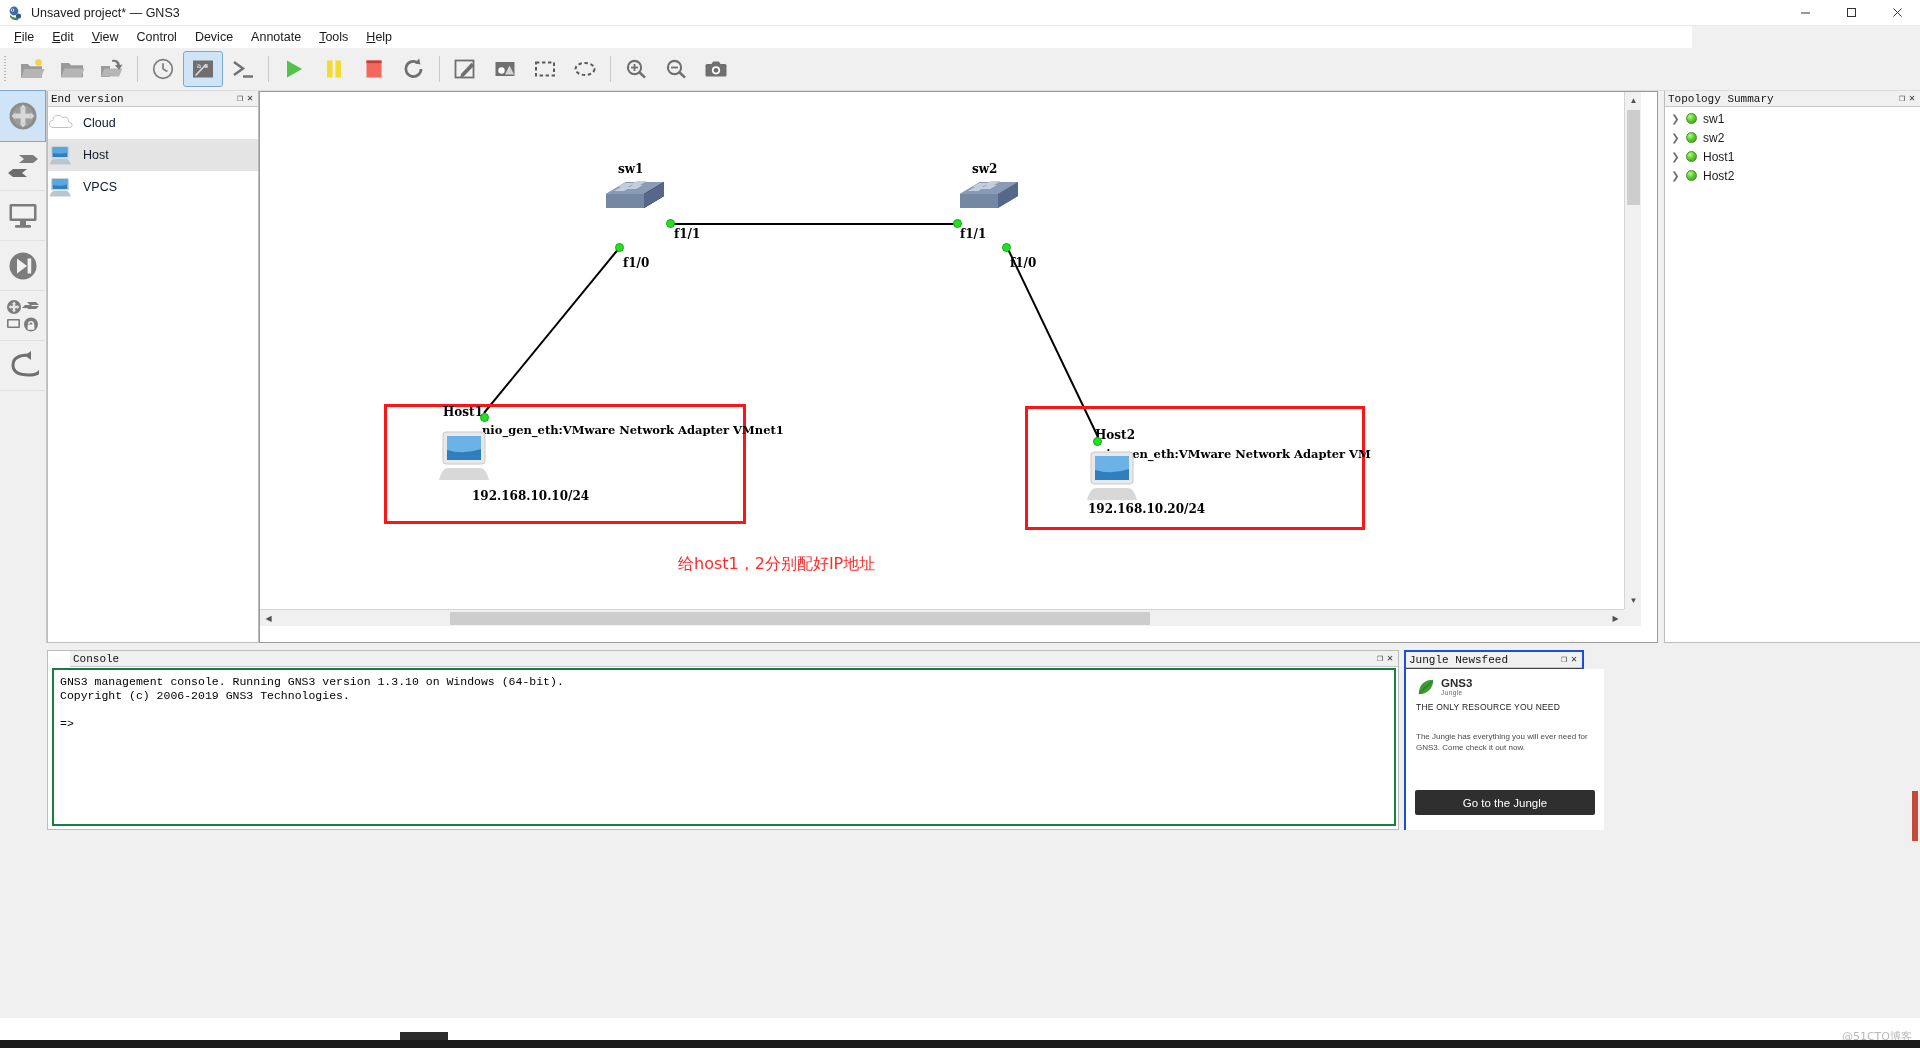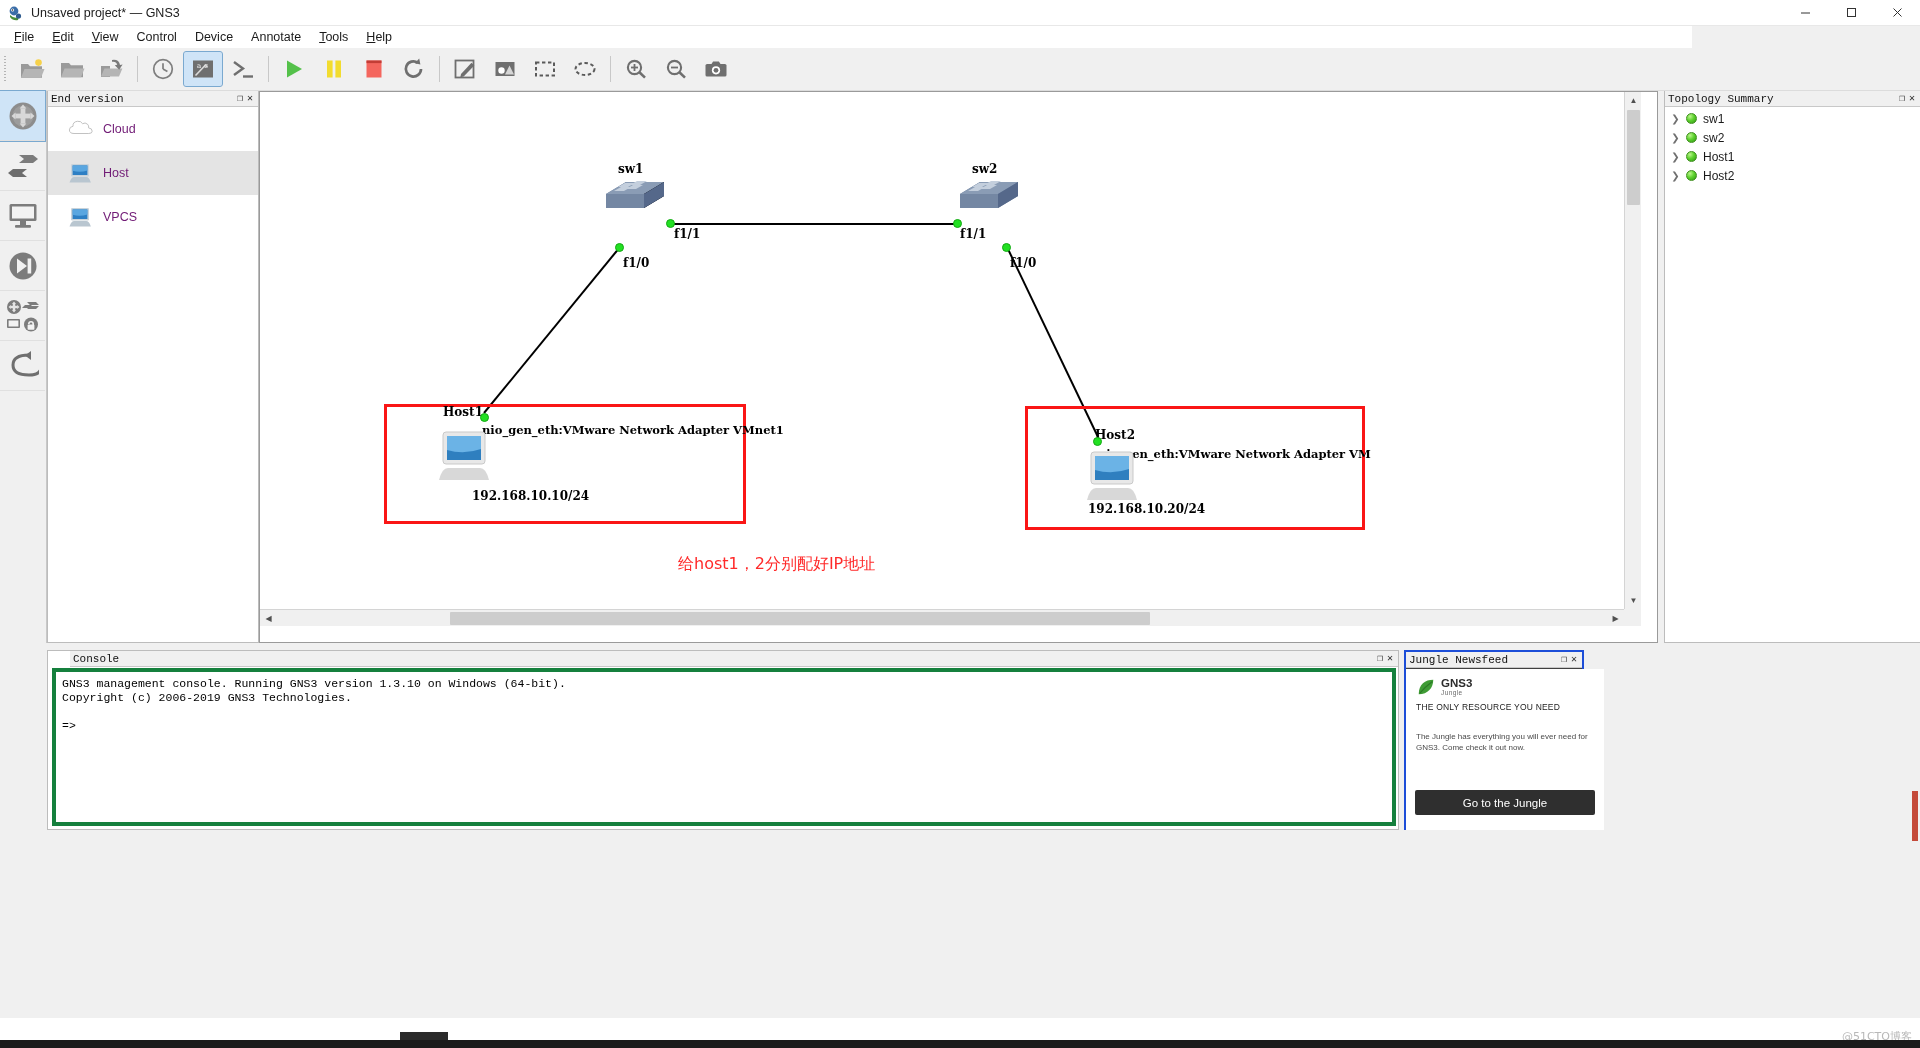--- a/index.html
+++ b/index.html
@@ -108,23 +108,23 @@
     height: 16px; background: #f0f0f0;
     border-bottom: 1px solid #c8c8c8;
     display: flex; align-items: center;
     padding: 0 3px;
     font-family: "Liberation Mono", monospace;
     font-size: 11px; color: #111;
   }
   .panel-head-btns { margin-left: auto; display: flex; gap: 4px; padding-right: 2px; }
   .phb { font-size: 10px; color: #333; line-height: 1; cursor: default; }
   .dev-item {
-    height: 44px; display: flex; align-items: center;
-    padding-left: 20px; gap: 9px;
-    font-size: 12.5px; color: #701a75;
+    height: 32px; display: flex; align-items: center;
+    padding-left: 0; gap: 9px;
+    font-size: 12.5px; color: #0f172a;
   }
   .dev-item.sel { background: #e4e4e4; }
 
   
   .canvaswrap {
     position: absolute; top: 91px; left: 259px;
     width: 1399px; height: 552px;
     background: #ffffff;
     border: 1px solid #9a9a9a;
   }
@@ -215,21 +215,21 @@
     position: absolute; top: 650px; left: 47px;
     width: 1352px; height: 180px;
     background: #ffffff;
     border: 1px solid #bcbcbc;
     padding-left: 22px;
   }
   .console-body {
     position: absolute; top: 17px; left: 4px;
     width: 1344px; height: 158px;
     background: #ffffff;
-    border: 4px solid #15803d;
+    border: 2px solid #15803d;
     padding: 5px 6px;
     font-family: "Liberation Mono", monospace;
     font-size: 11.5px;
     color: #000;
     line-height: 14px;
     overflow: hidden;
   }
 
   
   .junglepanel {

